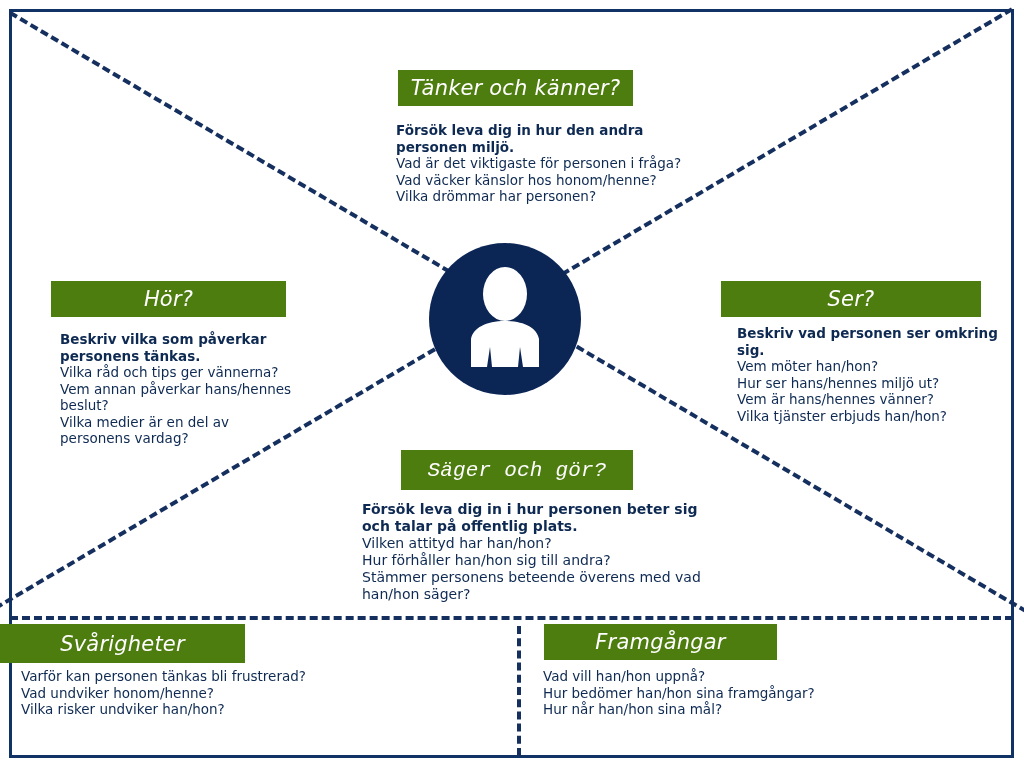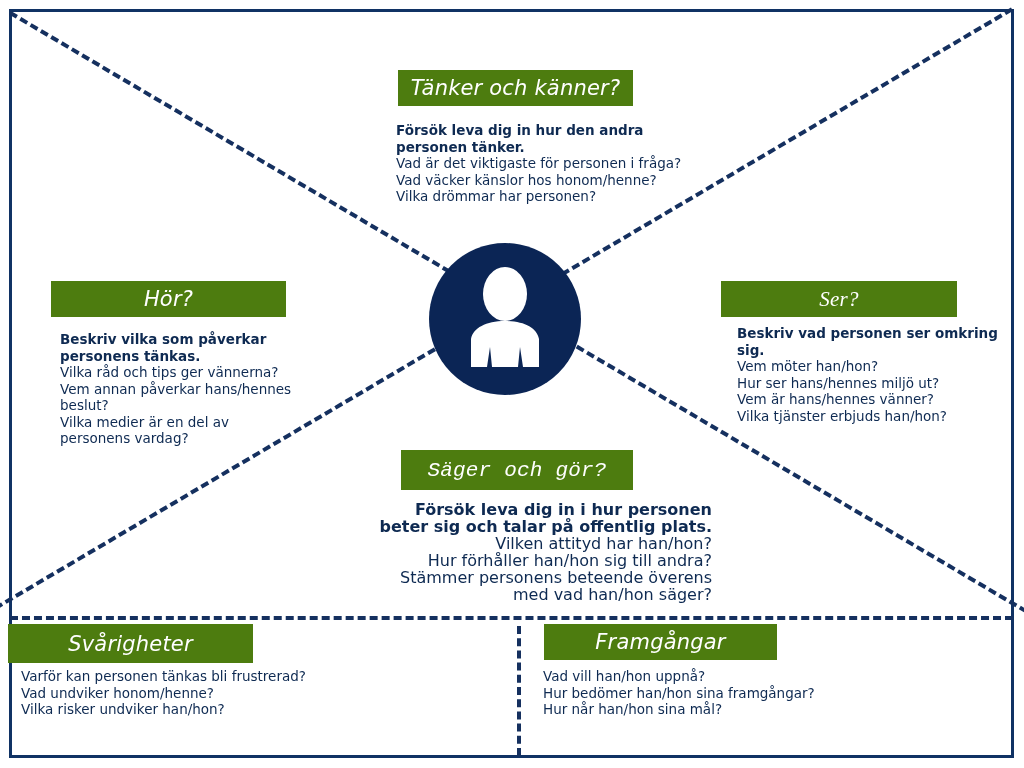--- a/index.html
+++ b/index.html
@@ -94,39 +94,38 @@
     z-index: 6;
   }
   .block .lead {
     font-weight: bold;
     display: block;
   }
   .block .q {
     display: block;
   }
   .block.big {
-    font-size: 16px;
+    font-size: 14px;
     line-height: 17px;
-    text-align: right;
   }
 
   
   #pill-think  { left: 398px; top: 70px;  width: 235px; height: 36px; }
   #txt-think   { left: 396px; top: 122px; width: 300px; }
 
   #pill-hear   { left: 51px;  top: 281px; width: 235px; height: 36px; }
   #txt-hear    { left: 60px;  top: 331px; width: 240px; }
 
-  #pill-see    { left: 721px; top: 281px; width: 236px; height: 36px; font-family: Liberation Serif, serif; }
+  #pill-see    { left: 721px; top: 281px; width: 260px; height: 36px; }
   #txt-see     { left: 737px; top: 325px; width: 270px; }
 
   #pill-say    { left: 401px; top: 450px; width: 232px; height: 40px; font-family: Liberation Mono, monospace; }
   #txt-say     { left: 362px; top: 501px; width: 350px; }
 
-  #pill-pain   { left: 0px;   top: 624px; width: 245px; height: 39px; margin-left: 8px; }
+  #pill-pain   { left: 0px;   top: 624px; width: 245px; height: 39px; }
   #txt-pain    { left: 21px;  top: 668px; width: 300px; }
 
   #pill-gain   { left: 544px; top: 624px; width: 233px; height: 36px; }
   #txt-gain    { left: 543px; top: 668px; width: 310px; }
 
   #pill-pain, #pill-gain { font-size: 21px; }
 </style>
 </head>
 <body>
 
@@ -154,21 +153,21 @@
                L 91 104
                L 94 124
                L 110 124
                L 110 96
                C 108 85, 95 78, 76 78 Z" fill="#ffffff"></path>
     </svg>
   </div>
 
   <div class="pill" id="pill-think">Tänker och känner?</div>
   <div class="block" id="txt-think">
-    <span class="lead">Försök leva dig in hur den andra personen tänker.</span>
+    <span class="lead">Försök leva dig in hur den andra personen miljö.</span>
     <span class="q">Vad är det viktigaste för personen i fråga?</span>
     <span class="q">Vad väcker känslor hos honom/henne?</span>
     <span class="q">Vilka drömmar har personen?</span>
   </div>
 
   <div class="pill" id="pill-hear">Hör?</div>
   <div class="block" id="txt-hear">
     <span class="lead">Beskriv vilka som påverkar personens tänkas.</span>
     <span class="q">Vilka råd och tips ger vännerna?</span>
     <span class="q">Vem annan påverkar hans/hennes beslut?</span>

